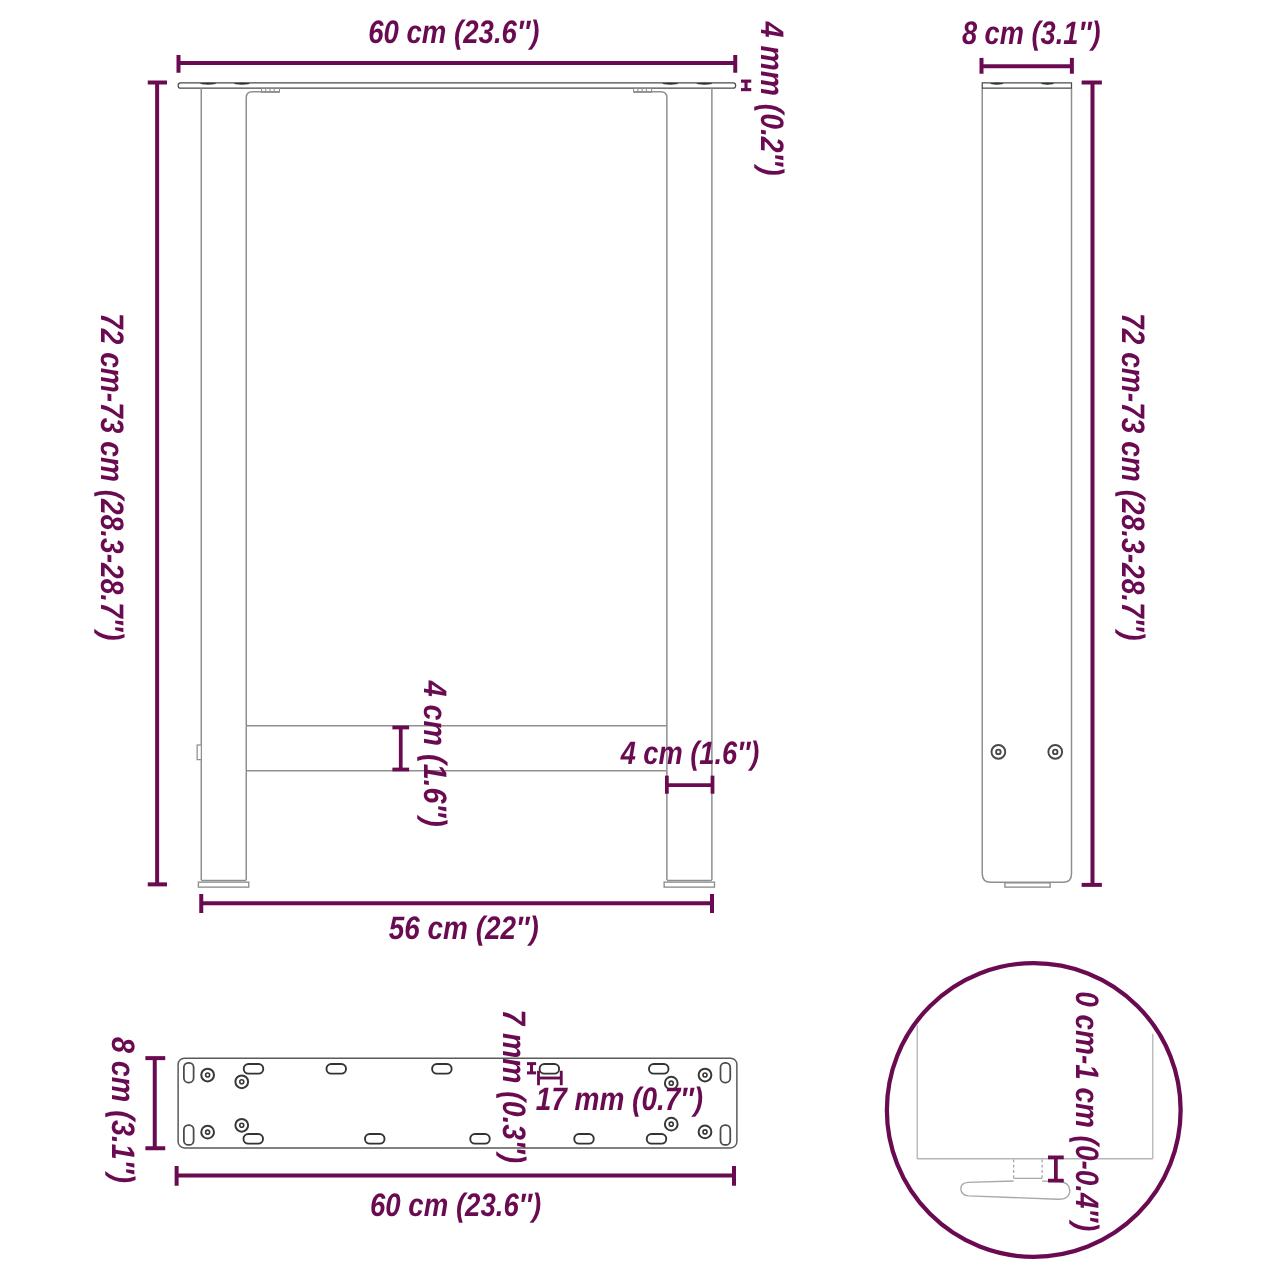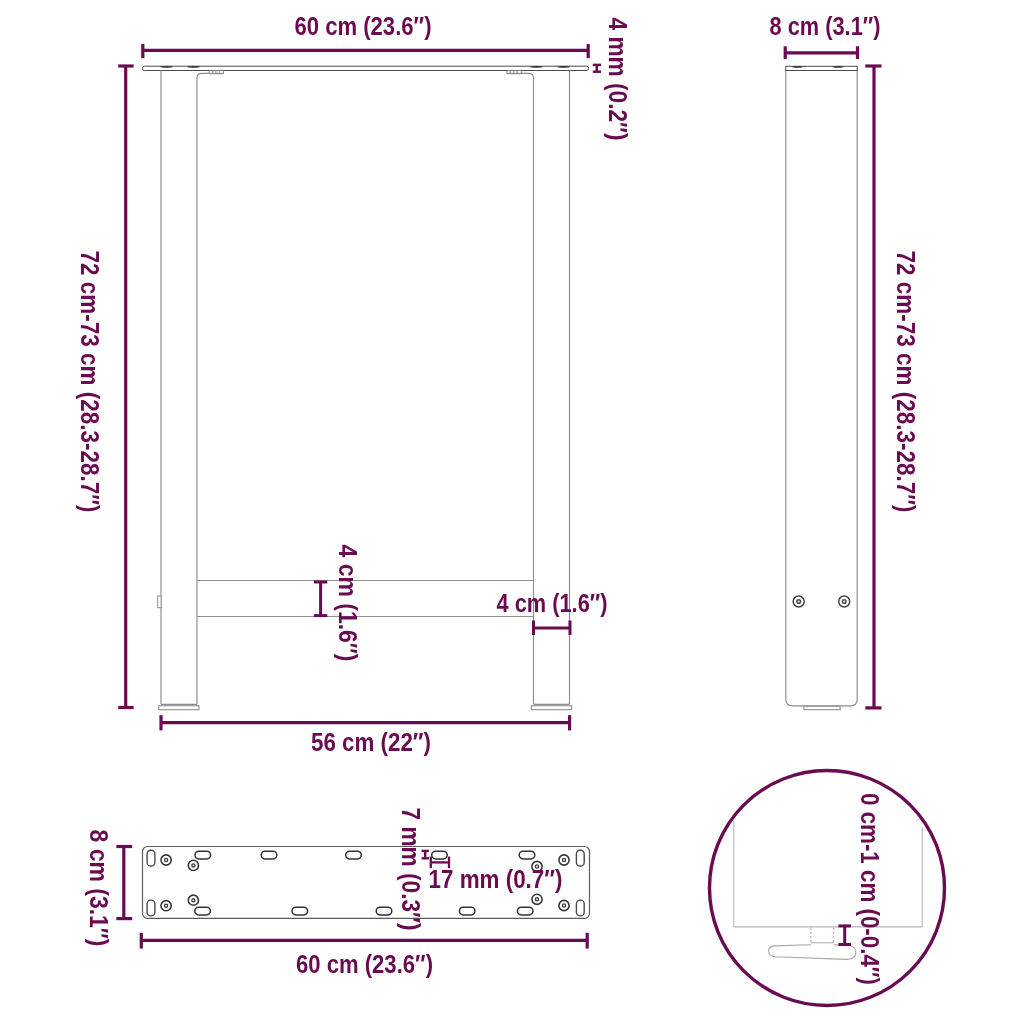--- a/index.html
+++ b/index.html
@@ -1,16 +1,16 @@
 <!DOCTYPE html>
 <html><head>
 <meta charset="utf-8">
 <style>
 html,body{margin:0;padding:0;background:#ffffff;}
-#stage{width:1024px;height:1024px;position:relative;background:#fca5a5;overflow:hidden;transform:translateZ(0);will-change:transform;}
+#stage{width:1024px;height:1024px;position:relative;background:#fca5a5;overflow:hidden;transform:translateZ(0);will-change:transform;font-style:italic;}
 text{font-family:"Liberation Sans",sans-serif;font-weight:bold;fill:#6a0b51;}
 </style>
 </head>
 <body>
 <div id="stage">
 <svg width="1024" height="1024" viewBox="0 0 1024 1024">
 <defs>
 <clipPath id="circ">
           <circle cx="827" cy="888" r="115.5"></circle>
         </clipPath>

